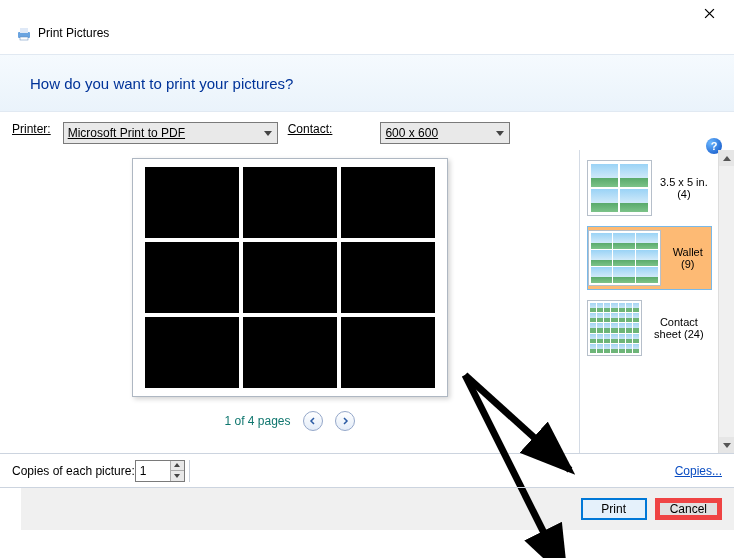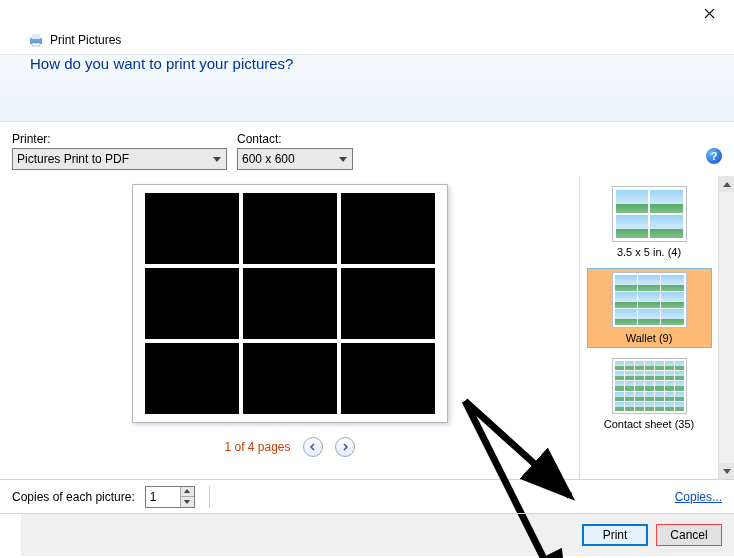--- a/index.html
+++ b/index.html
@@ -1,74 +1,74 @@
 <!DOCTYPE html>
 <html><head>
 <meta charset="utf-8">
 <style>
 * { box-sizing: border-box; margin: 0; padding: 0; }
 body { font-family: "Segoe UI", Tahoma, sans-serif; font-size: 12px; color: #000; background: #fff; width: 734px; height: 558px; overflow: hidden; position: relative; }
 .titlebar { height: 26px; display: flex; justify-content: flex-end; align-items: center; padding-right: 10px; background: #fff; }
 .close-btn { width: 30px; height: 24px; display: flex; align-items: center; justify-content: center; cursor: pointer; }
 .close-btn svg { width: 11px; height: 11px; }
-.header-row { height: 28px; display: flex; align-items: center; padding-left: 16px; gap: 6px; margin-left: 12px; }
+.header-row { height: 28px; display: flex; padding-left: 16px; gap: 6px; }
 .header-row .app-icon { width: 16px; height: 16px; }
 .header-row .title { font-size: 12px; color: #000; }
-.question-band { height: 68px; background: linear-gradient(#f5fafe,#eaf3fb); border-top: 1px solid #e1e9f2; border-bottom: 1px solid #e1e9f2; display: flex; align-items: flex-start; padding-left: 30px; }
+.question-band { height: 58px; background: linear-gradient(#f5fafe,#eaf3fb); border-top: 1px solid #e1e9f2; border-bottom: 1px solid #e1e9f2; display: flex; align-items: center; padding-left: 30px; }
 .question-band .q { color: #003399; font-size: 15px; }
 .options-row { display: flex; padding: 10px 12px 6px 12px; gap: 10px; align-items: flex-end; position: relative; }
-.opt-group { display: flex; flex-direction: column; gap: 2px; }
+.opt-group { display: flex; flex-direction: row; gap: 12px; text-decoration: underline; }
 .opt-group label { font-size: 12px; }
 .select { height: 22px; border: 1px solid #7a7a7a; background: #e9e9e9; padding: 0 18px 0 4px; font-size: 12px; display: flex; align-items: center; position: relative; cursor: pointer; }
 .select::after { content: ""; position: absolute; right: 5px; top: 50%; margin-top: -2px; border-left: 4px solid transparent; border-right: 4px solid transparent; border-top: 5px solid #444; }
 .sel-printer { width: 215px; }
 .sel-paper { width: 85px; }
-.sel-quality { width: 116px; }
+.sel-quality { width: 130px; margin-left: 36px; }
 .help-icon { position: absolute; right: 12px; top: 26px; width: 16px; height: 16px; border-radius: 50%; background: radial-gradient(circle at 30% 30%, #6ab7ff, #0a4dc2); color: #fff; font-size: 11px; font-weight: bold; display: flex; align-items: center; justify-content: center; cursor: pointer; }
 .main-area { display: flex; height: 304px; border-bottom: 1px solid #ccd4df; }
 .preview-pane { flex: 1; display: flex; flex-direction: column; align-items: center; padding-top: 8px; position: relative; }
 .page { width: 316px; height: 239px; background: #fff; border: 1px solid #aeb7c2; box-shadow: 2px 2px 5px rgba(0,0,0,0.18); display: flex; align-items: center; justify-content: center; }
 .wallet-grid { display: grid; grid-template-columns: repeat(3, 94px); grid-template-rows: repeat(3, 71px); gap: 4px; }
 .wallet-grid .cell { background: #000; }
 .pager { margin-top: 14px; display: flex; align-items: center; gap: 12px; }
-.pager .label { color: #c2410c; font-size: 12px; }
+.pager .label { color: #0f766e; font-size: 12px; }
 .nav-btn { width: 20px; height: 20px; border-radius: 50%; border: 1px solid #94a7c9; background: linear-gradient(#fff,#e3ecf8); display: flex; align-items: center; justify-content: center; cursor: pointer; }
 .nav-btn svg { width: 8px; height: 8px; }
 .sidebar { width: 155px; border-left: 1px solid #d4dbe5; position: relative; display: flex; }
 .layouts { flex:1; overflow: hidden; padding: 6px 0; display: flex; flex-direction: column; align-items: center; gap: 6px; }
-.layout-item { width: 125px; display: flex; flex-direction: column; align-items: center; gap: 4px; padding: 4px 0; cursor: pointer; }
+.layout-item { width: 125px; display: flex; flex-direction: row; align-items: center; gap: 4px; padding: 4px 0; cursor: pointer; }
 .layout-item.selected { background: #fdba74; border: 1px solid #7ab9e8; padding: 3px 0; }
 .thumb { width: 75px; height: 56px; background: #fff; border: 1px solid #b6bfca; display: grid; }
 .thumb .sky { background: linear-gradient(#9ad3f6,#cfe9f9 60%,#58a96a 60%,#7cc389); }
 .thumb35 { grid-template-columns: 1fr 1fr; grid-template-rows: 1fr 1fr; gap: 2px; padding: 3px; }
 .thumbW { grid-template-columns: 1fr 1fr 1fr; grid-template-rows: 1fr 1fr 1fr; gap: 1px; padding: 2px; }
 .thumbC { grid-template-columns: repeat(7,1fr); grid-template-rows: repeat(5,1fr); gap: 1px; padding: 2px; }
 .thumbC .sky { background: linear-gradient(#a3d5f4,#c9e5f6 55%,#6db578 55%); }
 .layout-item .lbl { font-size: 11px; text-align: center; }
 .scrollbar { width: 16px; background: #f0f0f0; border-left: 1px solid #ddd; position: relative; }
 .scrollbar .up, .scrollbar .down { position: absolute; left: 0; width: 100%; height: 16px; background: #e6e6e6; display: flex; align-items: center; justify-content: center; cursor: pointer; }
 .scrollbar .up { top: 0; }
 .scrollbar .down { bottom: 0; }
 .scrollbar .up::before { content:""; border-left:4px solid transparent; border-right:4px solid transparent; border-bottom:5px solid #555; }
 .scrollbar .down::before { content:""; border-left:4px solid transparent; border-right:4px solid transparent; border-top:5px solid #555; }
-.bottom-row { height: 34px; display: flex; align-items: center; padding: 0 12px; gap: 10px; border-bottom: 1px solid #ccd4df; position: relative; }
+.bottom-row { height: 34px; display: flex; align-items: center; padding: 0 12px; gap: 0; border-bottom: 1px solid #ccd4df; position: relative; }
 .spin { display: flex; border: 1px solid #7a7a7a; height: 22px; width: 50px; }
 .spin input { border: none; width: 34px; padding: 0 4px; font-size: 12px; outline: none; }
 .spin .btns { width: 15px; display: flex; flex-direction: column; border-left: 1px solid #aaa; }
 .spin .btns div { flex: 1; display: flex; align-items: center; justify-content: center; background: #e8e8e8; cursor: pointer; }
 .spin .btns div:first-child { border-bottom: 1px solid #aaa; }
 .spin .btns div::before { content:""; border-left:3px solid transparent; border-right:3px solid transparent; }
 .spin .btns .u::before { border-bottom:4px solid #444; }
 .spin .btns .d::before { border-top:4px solid #444; }
 .divider { width: 1px; height: 22px; background: #c9d0da; margin: 0 4px; }
 .chk { display: flex; align-items: center; gap: 5px; }
 .chk input { width: 13px; height: 13px; }
 .options-link { position: absolute; right: 12px; color: #0a4dc2; text-decoration: underline; font-size: 12px; cursor: pointer; }
 .button-row { height: 42px; background: #f0f0f0; display: flex; justify-content: flex-end; align-items: center; gap: 8px; padding-right: 12px; margin-left: 21px; }
-.btn { height: 22px; min-width: 66px; border: 1px solid #ef4444; background: #e1e1e1; font-size: 12px; display: flex; align-items: center; justify-content: center; cursor: pointer; padding: 0 10px; }
+.btn { height: 22px; min-width: 66px; border: 5px solid #ef4444; background: #e1e1e1; font-size: 12px; display: flex; align-items: center; justify-content: center; cursor: pointer; padding: 0 10px; }
 .btn.primary { border: 2px solid #0078d7; background: #e5f1fb; }
 .arrows { position: absolute; left: 450px; top: 210px; pointer-events: none; }
 </style>
 </head>
 <body>
 
 <div class="titlebar">
   <div class="close-btn">
     <svg viewBox="0 0 10 10">
         <path d="M1 1 L9 9 M9 1 L1 9" stroke="#000" stroke-width="1.2" fill="none"></path>
@@ -86,21 +86,21 @@
 </div>
 
 <div class="question-band">
   <span class="q">How do you want to print your pictures?</span>
 </div>
 
 <div class="options-row">
   <div class="opt-group">
     <label>Printer:</label>
     <div class="select sel-printer">
-        <span>Pictures Print to PDF</span>
+        <span>Microsoft Print to PDF</span>
       </div>
   </div>
   <div class="opt-group">
     <label>Contact:</label>
     <div class="select sel-quality">
         <span>600 x 600</span>
       </div>
   </div>
   <div class="help-icon">?</div>
 </div>
@@ -200,21 +200,21 @@
             <div class="sky"></div>
             <div class="sky"></div>
           <div class="sky"></div>
             <div class="sky"></div>
             <div class="sky"></div>
             <div class="sky"></div>
             <div class="sky"></div>
             <div class="sky"></div>
             <div class="sky"></div>
         </div>
-        <span class="lbl">Contact sheet (35)</span>
+        <span class="lbl">Contact sheet (24)</span>
       </div>
     </div>
     <div class="scrollbar">
       <div class="up"></div>
       <div class="down"></div>
     </div>
   </div>
 </div>
 
 <div class="bottom-row">

